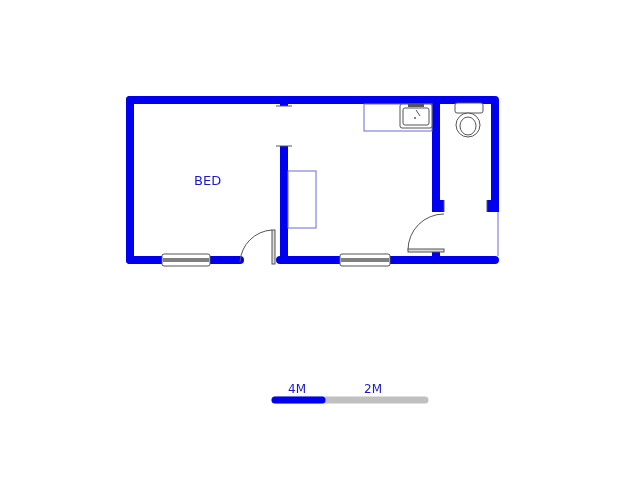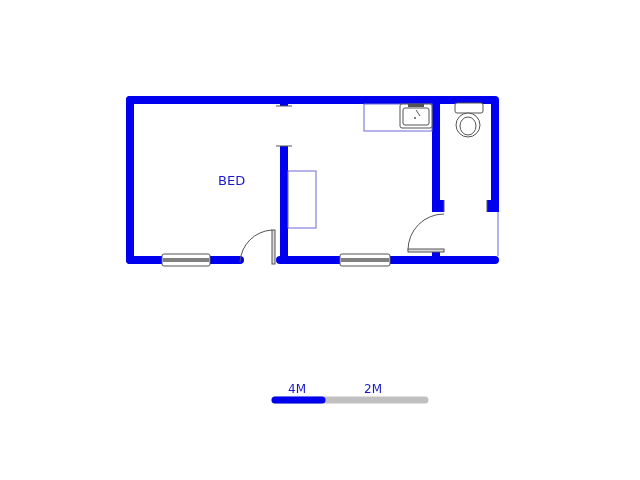--- a/index.html
+++ b/index.html
@@ -1,18 +1,18 @@
 <!DOCTYPE html>
 <html><head>
   <meta charset="utf-8">
   <style>
     html, body { margin: 0; padding: 0; background: #ffffff; }
     body { width: 640px; height: 480px; position: relative; overflow: hidden; font-family: "DejaVu Sans", sans-serif; }
     #plan { position: absolute; left: 0; top: 0; }
-    .room-label { position: absolute; color: #1a1acc; font-size: 13px; font-family: "DejaVu Sans", sans-serif; margin-left: 24px; }
+    .room-label { position: absolute; color: #1a1acc; font-size: 13px; font-family: "DejaVu Sans", sans-serif; }
     .scale-label { position: absolute; color: #1a1acc; font-size: 12px; font-family: "DejaVu Sans", sans-serif; }
   </style>
 </head>
 <body>
 
 <svg id="plan" width="640" height="480" viewBox="0 0 640 480" xmlns="http://www.w3.org/2000/svg">
 
   <g fill="none" stroke="#0000ee" stroke-width="8" stroke-linecap="round" stroke-linejoin="round">
 
     <path d="M130 100 L130 260"></path>

